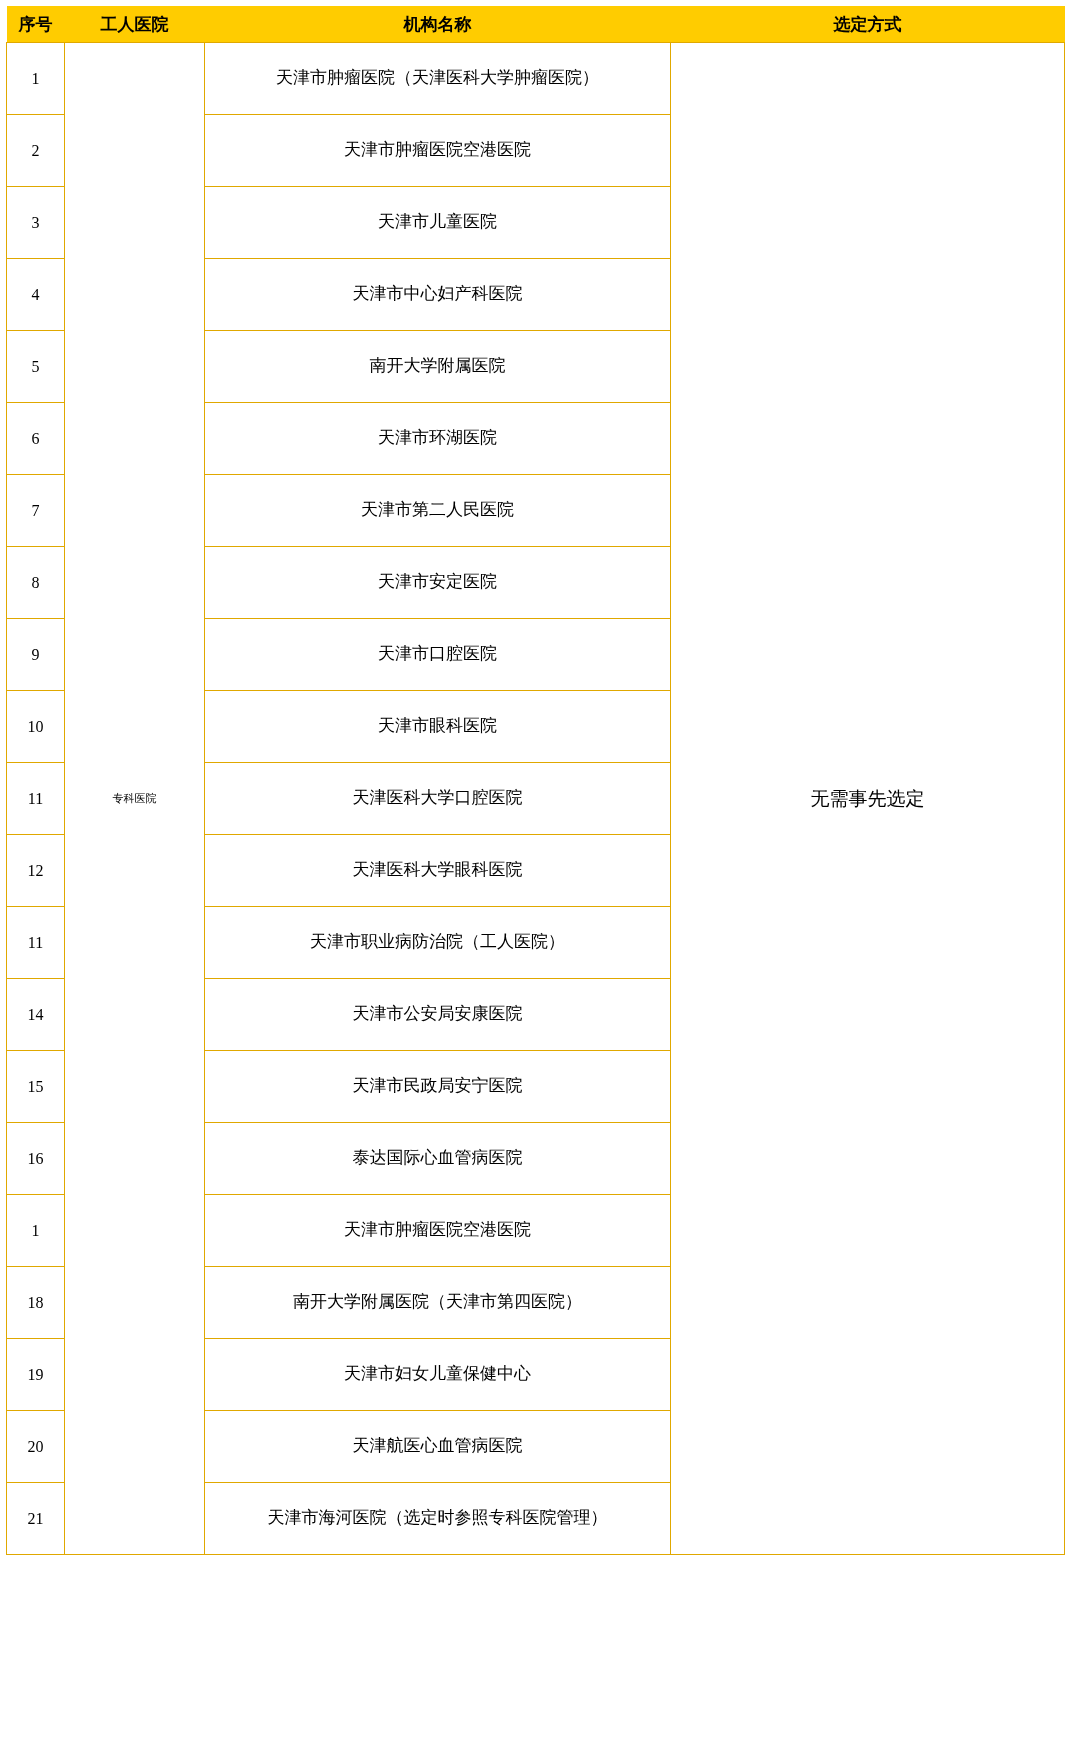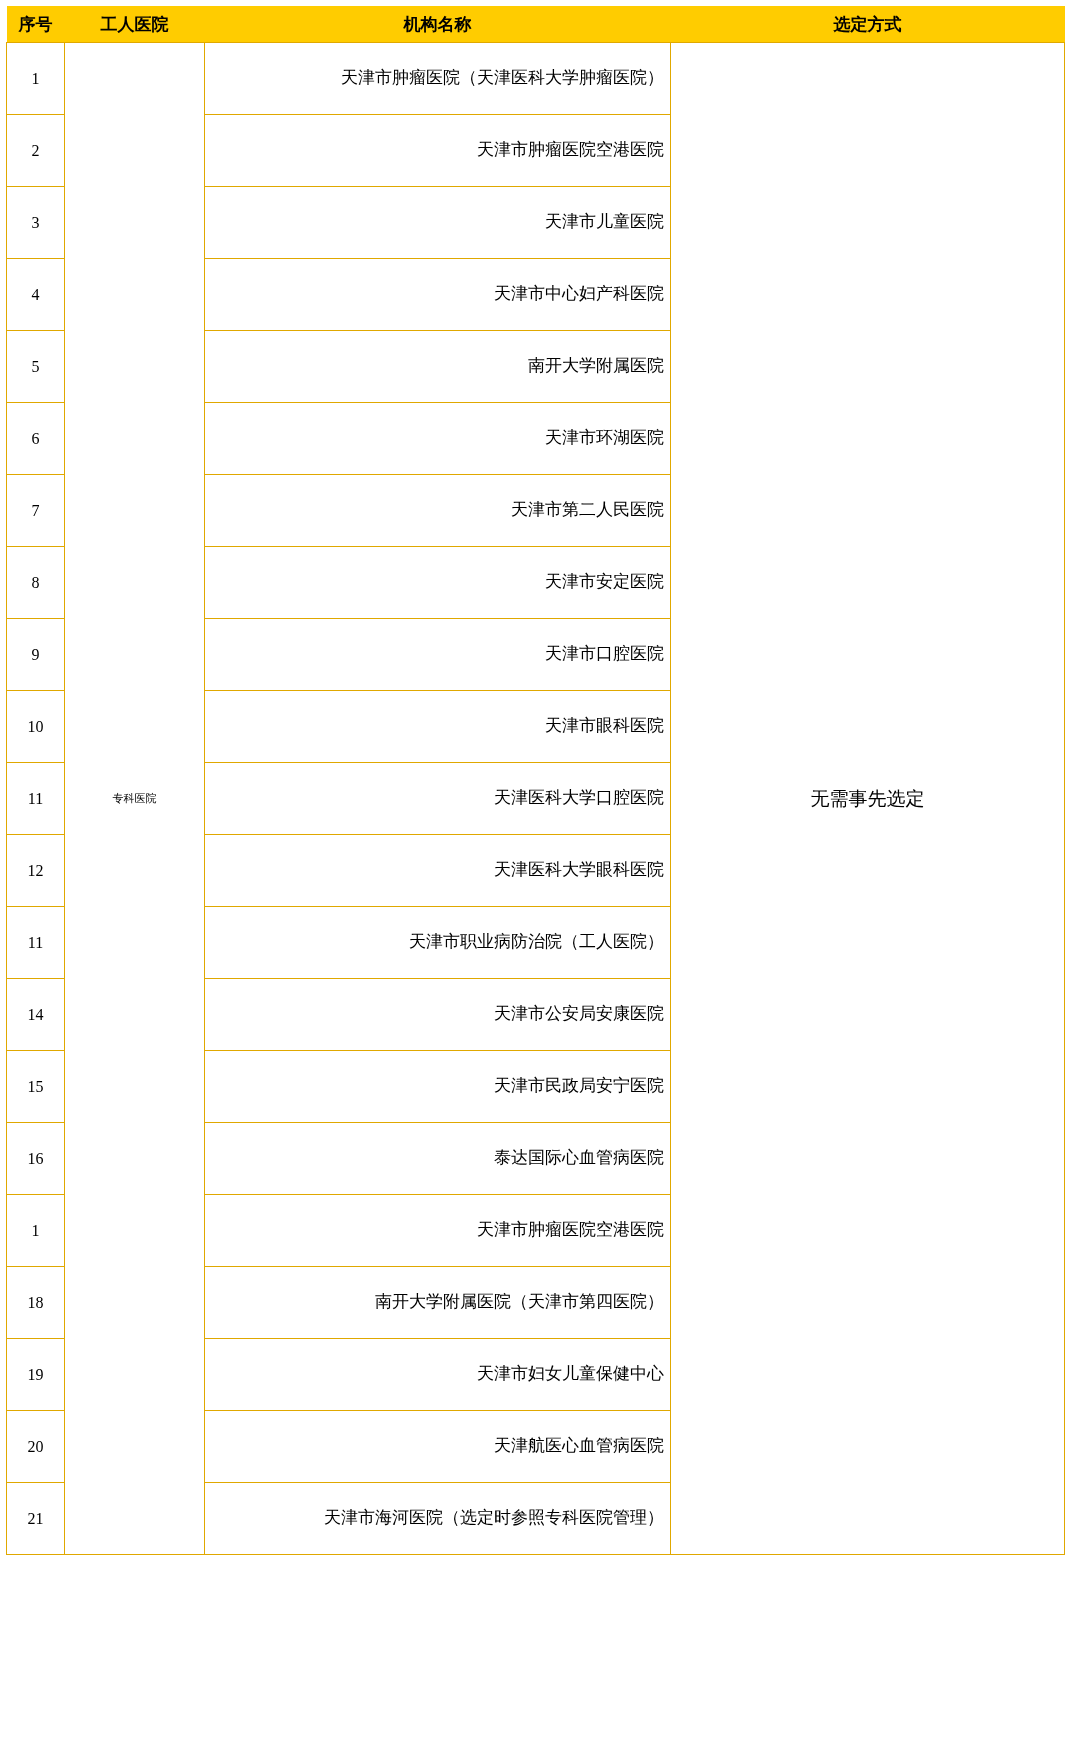--- a/index.html
+++ b/index.html
@@ -51,21 +51,20 @@
   }
   tbody td.seq {
     font-size: 16px;
     border-left: 1px solid #E0A800;
   }
   tbody td.cat {
     font-size: 11px;
   }
   tbody td.name {
     font-size: 17px;
-    text-align: right;
   }
   tbody td.mode {
     font-size: 19px;
   }
 </style>
 </head>
 <body>
 
 <div class="table-wrap">
   <table class="gov-table">

